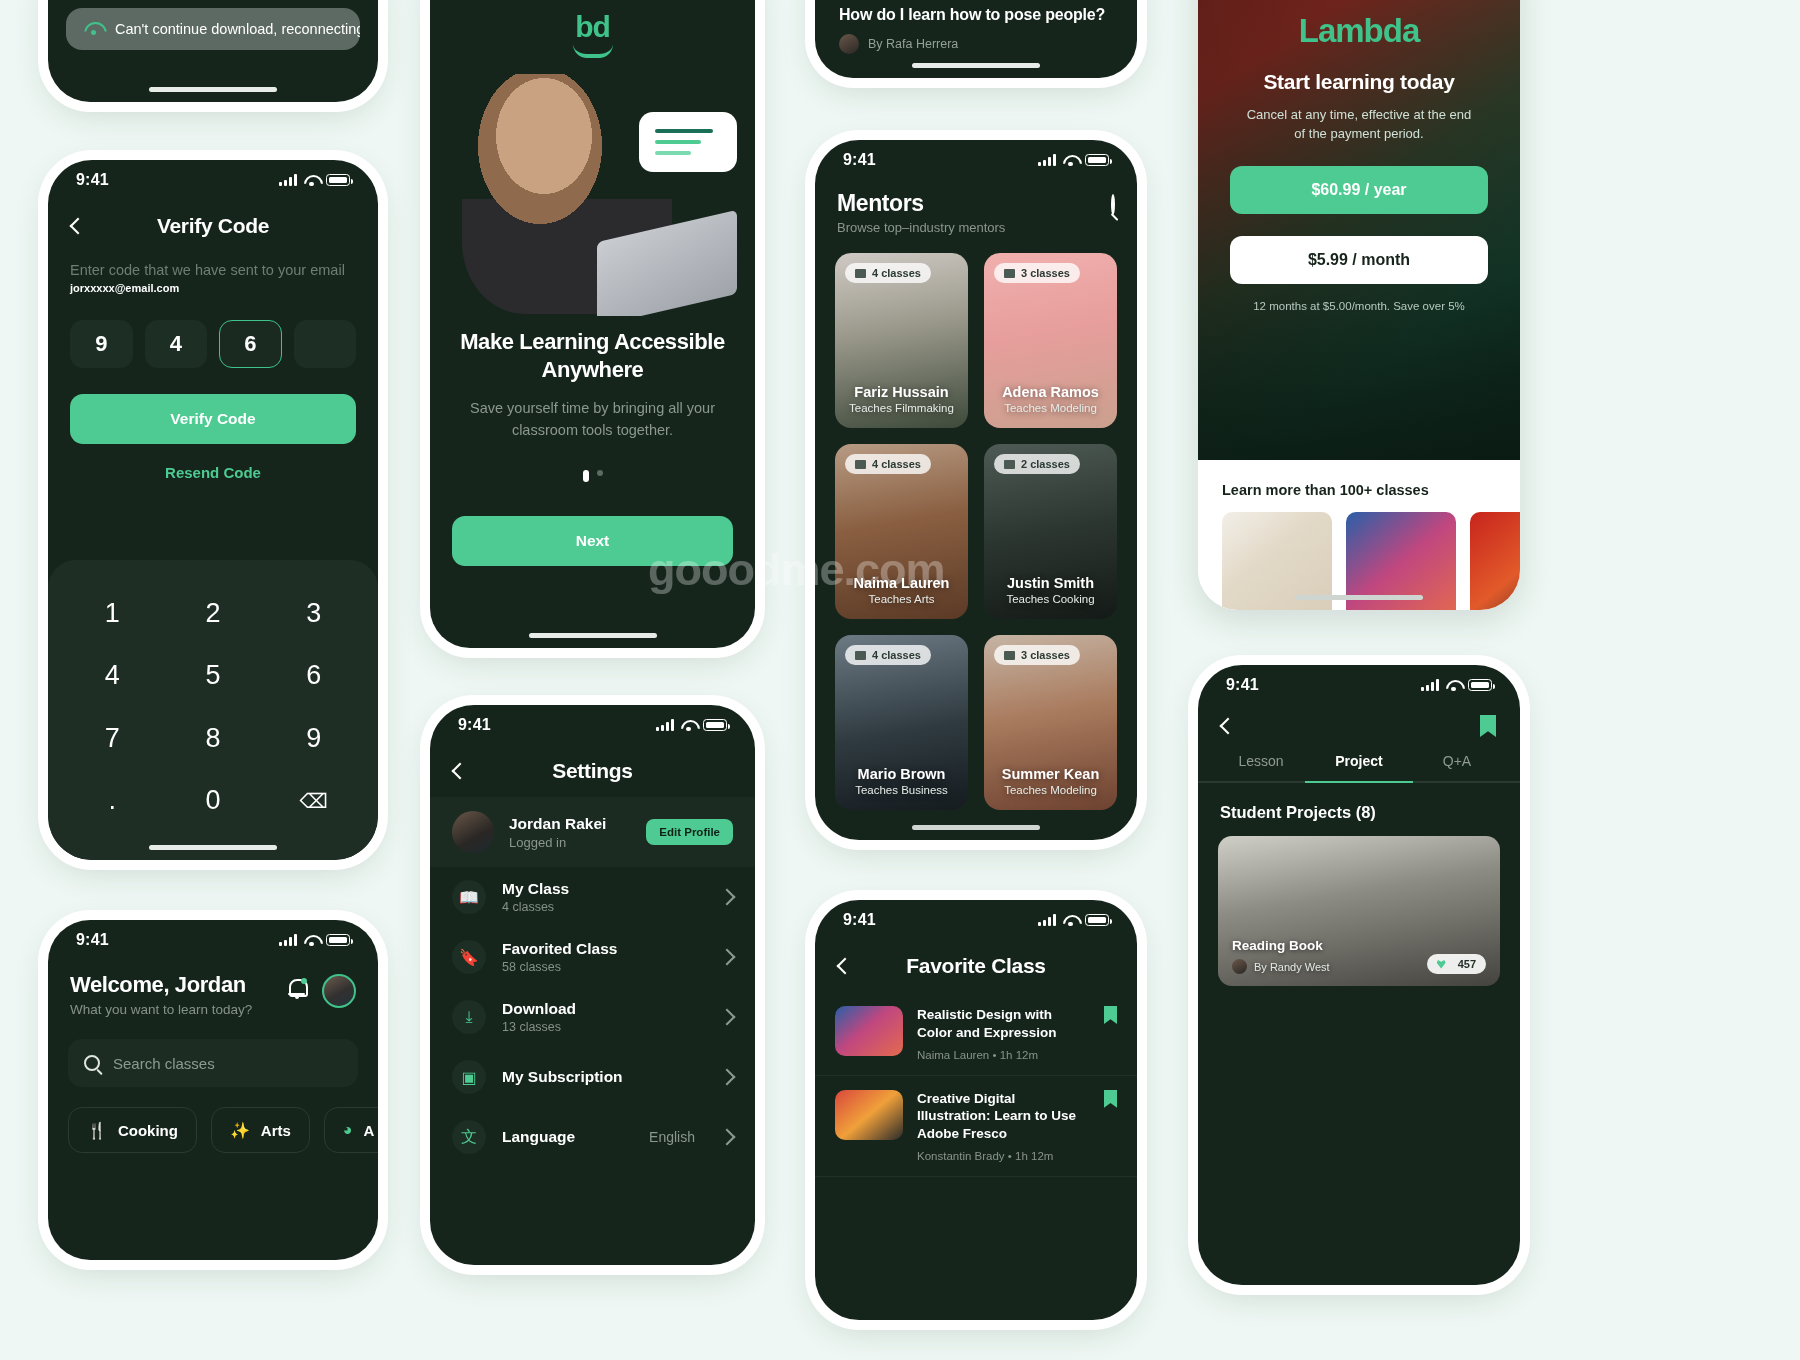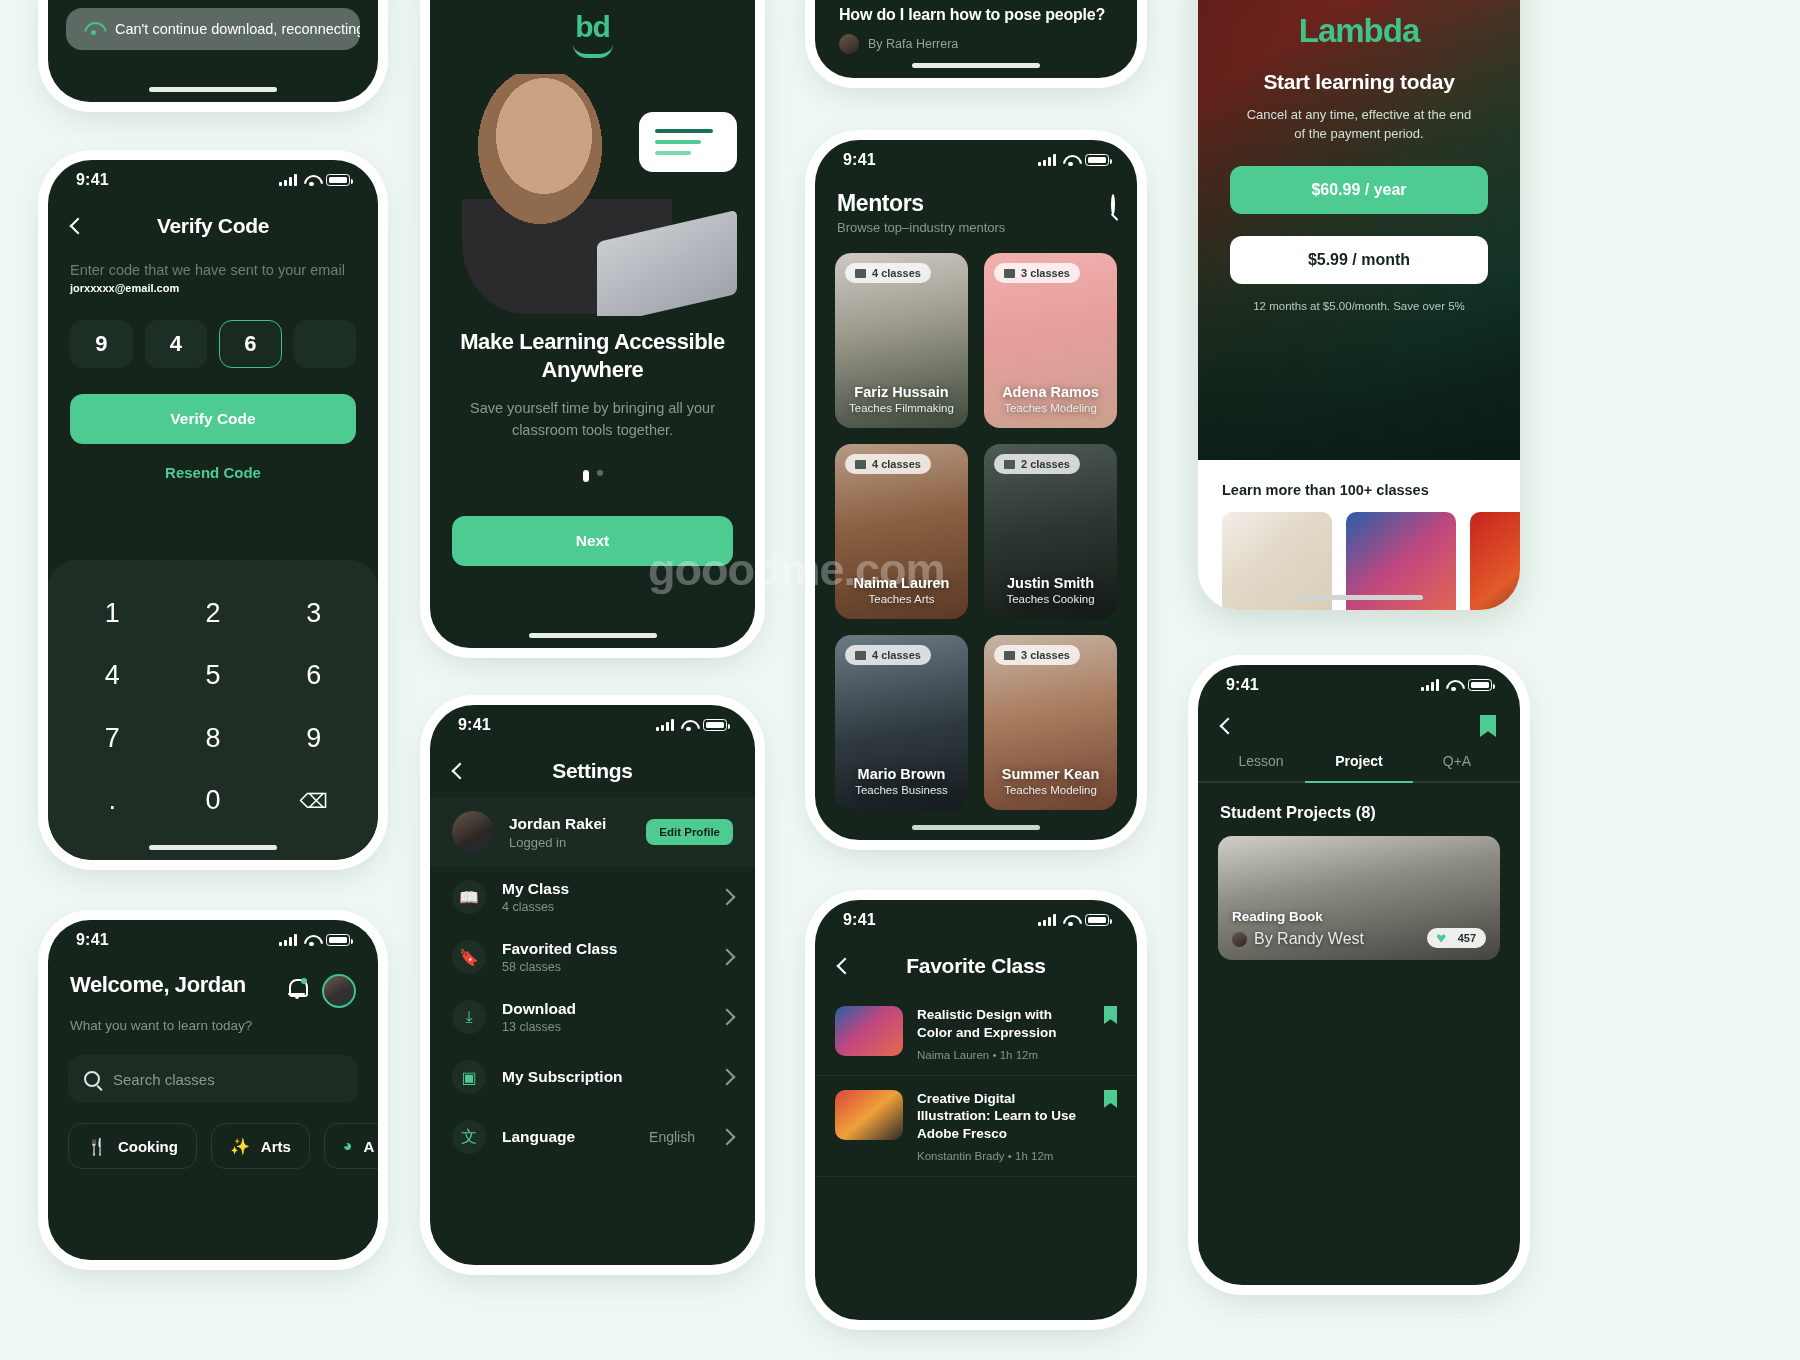--- a/index.html
+++ b/index.html
@@ -93,21 +93,21 @@
     border-radius:28px 28px 42px 42px; padding:22px 14px 28px;
     display:grid;grid-template-columns:repeat(3,1fr);grid-auto-rows:1fr;
   }
   .key{ display:flex;align-items:center;justify-content:center;font-size:27px;font-weight:500;color:#fff;}
   .key.small{font-size:20px;}
 
   
   #p3 { left:48px; top:920px; width:330px; height:340px; border-radius:42px; }
   .w-head{ display:flex;align-items:flex-start;padding:12px 22px 0;}
   .w-title{ font-size:22px;font-weight:700;letter-spacing:-.4px;}
-  .w-sub{ font-size:13.5px;color:#869289;margin-top:20px;}
+  .w-sub{ font-size:13.5px;color:#869289;margin-top:4px;}
   .bell{ width:19px;height:21px;position:relative;margin-left:auto;margin-top:6px;}
   .bell::before{content:"";position:absolute;left:2px;top:1px;width:15px;height:14px;
     border:2.2px solid #fff;border-radius:8px 8px 3px 3px;}
   .bell::after{content:"";position:absolute;left:1px;bottom:4px;width:17px;height:2.4px;background:#fff;border-radius:2px;}
   .bell .dot{position:absolute;right:-1px;top:0;width:6px;height:6px;border-radius:50%;background:#4ecb92;}
   .bell .clap{position:absolute;left:7.5px;bottom:0;width:4px;height:3.5px;background:#fff;border-radius:0 0 3px 3px;}
   .avatar{
     width:34px;height:34px;border-radius:50%;margin-left:16px;margin-top:2px;
     background:linear-gradient(150deg,#6d5b4e,#32302f 55%,#23323a);
     border:2px solid #3fc38a;
@@ -243,26 +243,26 @@
   
   #p10 { left:1198px; top:665px; width:322px; height:620px; }
   .pj-nav{display:flex;align-items:center;justify-content:space-between;padding:10px 24px 0;}
   .bmg{width:16px;height:22px;background:#4ecb92;clip-path:polygon(0 0,100% 0,100% 100%,50% 74%,0 100%);}
   .tabs{display:flex;margin-top:16px;padding:0 14px;position:relative;}
   .tab{flex:1;text-align:center;font-size:14px;color:#8e9a93;padding-bottom:12px;}
   .tab.on{color:#fff;font-weight:700;}
   .tabline{height:2px;background:#2a3a31;margin:0 0 0 0;}
   .tabline .act{height:2px;background:#4ecb92;width:33.33%;margin-left:33.33%;}
   .pj-title{padding:20px 22px 0;font-size:16.5px;font-weight:700;}
-  .pj-card{margin:14px 20px 0;border-radius:14px;height:124px;position:relative;overflow:hidden;display:flex;flex-direction:column;justify-content:flex-end;}
+  .pj-card{margin:14px 20px 0;border-radius:14px;height:150px;position:relative;overflow:hidden;display:flex;flex-direction:column;justify-content:flex-end;}
   .pjc1{background:linear-gradient(170deg,#cfcfc8 0%,#8d8c84 40%,#44433e 100%);}
   .pjc2{background:linear-gradient(170deg,#d8ccb8 0%,#b59a6e 38%,#5e5242 100%);}
   .pj-foot{padding:0 14px 12px;display:flex;align-items:flex-end;}
   .pj-name{font-size:13.5px;font-weight:700;text-shadow:0 1px 5px rgba(0,0,0,.6);}
-  .pj-by{display:flex;align-items:center;gap:7px;margin-top:6px;font-size:16px;color:#e3e9e5;text-shadow:0 1px 5px rgba(0,0,0,.6);}
+  .pj-by{display:flex;align-items:center;gap:7px;margin-top:6px;font-size:11px;color:#e3e9e5;text-shadow:0 1px 5px rgba(0,0,0,.6);}
   .pj-av{width:15px;height:15px;border-radius:50%;background:linear-gradient(150deg,#6a5749,#2a2724);}
   .likes{margin-left:auto;background:rgba(255,255,255,.9);color:#253128;border-radius:11px;padding:4px 10px;font-size:11px;font-weight:700;display:flex;align-items:center;gap:12px;}
   .heart{width:9px;height:9px;background:#4ecb92;clip-path:polygon(50% 100%,0 35%,15% 5%,50% 25%,85% 5%,100% 35%);}
 
   .watermark{
     position:absolute;left:648px;top:544px;font-size:45px;font-weight:700;
     color:rgba(255,255,255,.30);letter-spacing:-1px;pointer-events:none;
   }
 </style>
 </head>

